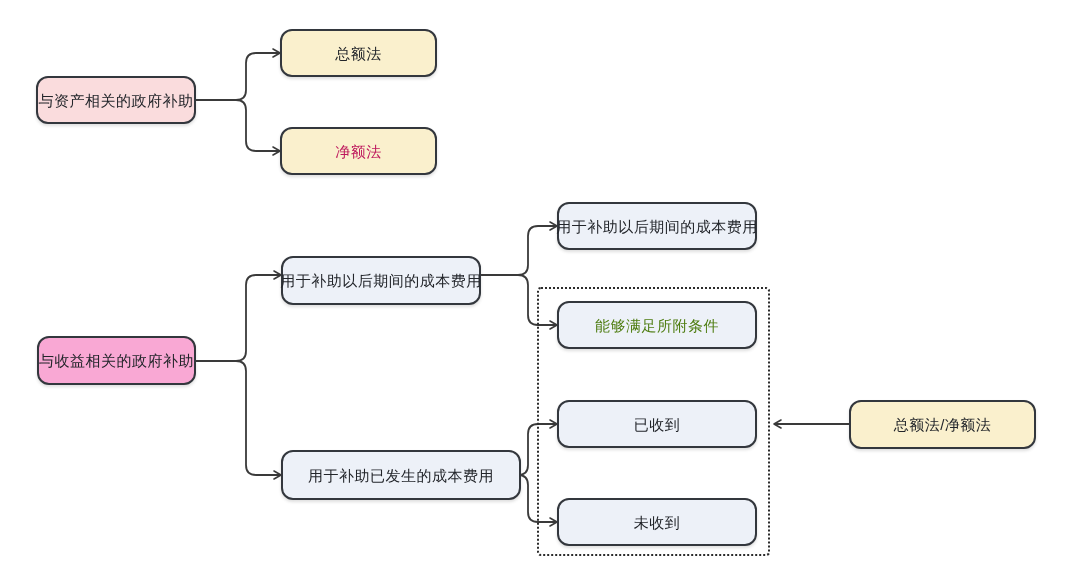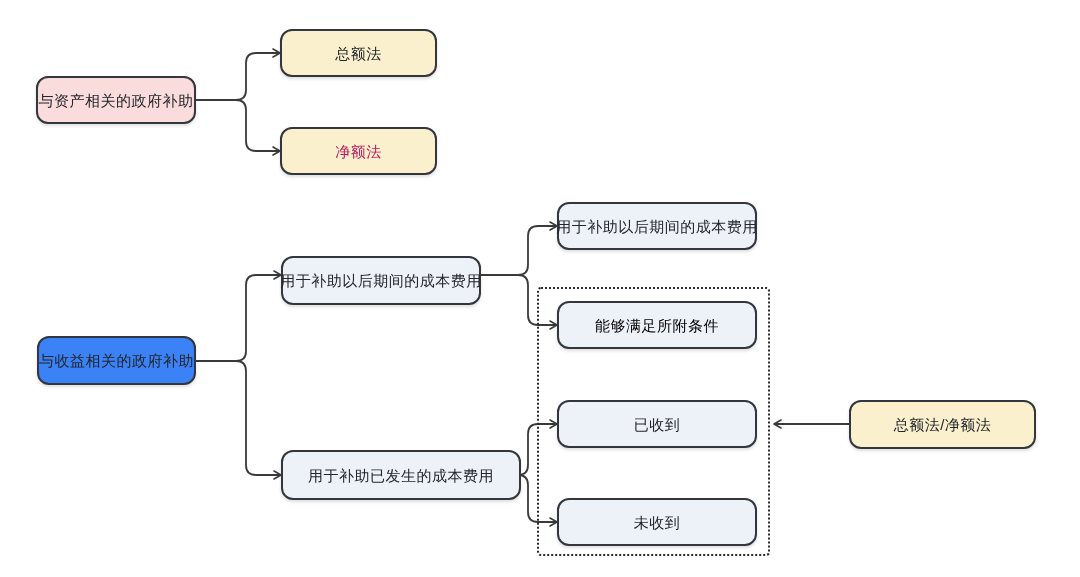--- a/index.html
+++ b/index.html
@@ -74,33 +74,33 @@
   <div id="nodes-layer">
       <div class="node" style="left: 36px; top: 76px; width: 160px; height: 48px; background: rgb(250, 220, 221); border-color: rgb(51, 55, 61); color: rgb(34, 37, 42);">
         <span>与资产相关的政府补助</span>
       </div>
       <div class="node" style="left: 280px; top: 29px; width: 157px; height: 48px; background: rgb(250, 240, 205); border-color: rgb(51, 55, 61); color: rgb(34, 37, 42);">
         <span>总额法</span>
       </div>
       <div class="node" style="left: 280px; top: 127px; width: 157px; height: 48px; background: rgb(250, 240, 205); border-color: rgb(51, 55, 61); color: #be185d;">
         <span>净额法</span>
       </div>
-      <div class="node" style="left: 37px; top: 336px; width: 159px; height: 49px; background: #3b82f6; border-color: rgb(51, 55, 61); color: rgb(34, 37, 42);">
+      <div class="node" style="left: 37px; top: 336px; width: 159px; height: 49px; background: #f9a8d4; border-color: rgb(51, 55, 61); color: rgb(34, 37, 42);">
         <span>与收益相关的政府补助</span>
       </div>
       <div class="node" style="left: 281px; top: 256px; width: 200px; height: 49px; background: rgb(237, 241, 248); border-color: rgb(51, 55, 61); color: rgb(34, 37, 42);">
         <span>用于补助以后期间的成本费用</span>
       </div>
       <div class="node" style="left: 281px; top: 450px; width: 240px; height: 50px; background: rgb(237, 241, 248); border-color: rgb(51, 55, 61); color: rgb(34, 37, 42);">
         <span>用于补助已发生的成本费用</span>
       </div>
       <div class="node" style="left: 557px; top: 202px; width: 200px; height: 48px; background: rgb(237, 241, 248); border-color: rgb(51, 55, 61); color: rgb(34, 37, 42);">
         <span>用于补助以后期间的成本费用</span>
       </div>
-      <div class="node" style="left: 557px; top: 301px; width: 200px; height: 48px; background: rgb(237, 241, 248); border-color: rgb(51, 55, 61); color: #000000;">
+      <div class="node" style="left: 557px; top: 301px; width: 200px; height: 48px; background: rgb(237, 241, 248); border-color: rgb(51, 55, 61); color: #4d7c0f;">
         <span>能够满足所附条件</span>
       </div>
       <div class="node" style="left: 557px; top: 400px; width: 200px; height: 48px; background: rgb(237, 241, 248); border-color: rgb(51, 55, 61); color: rgb(34, 37, 42);">
         <span>已收到</span>
       </div>
       <div class="node" style="left: 557px; top: 498px; width: 200px; height: 48px; background: rgb(237, 241, 248); border-color: rgb(51, 55, 61); color: rgb(34, 37, 42);">
         <span>未收到</span>
       </div>
       <div class="node" style="left: 849px; top: 400px; width: 187px; height: 49px; background: rgb(250, 240, 205); border-color: rgb(51, 55, 61); color: rgb(34, 37, 42);">
         <span>总额法/净额法</span>

